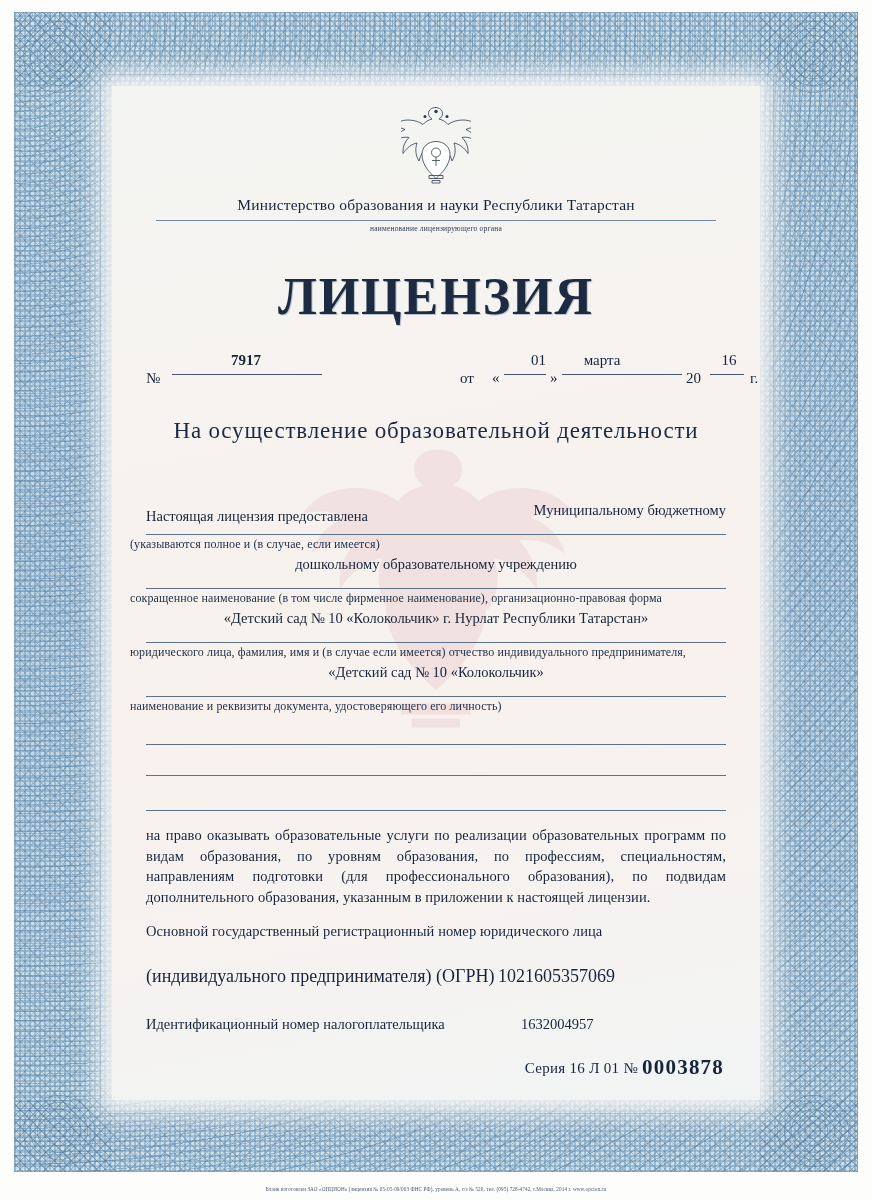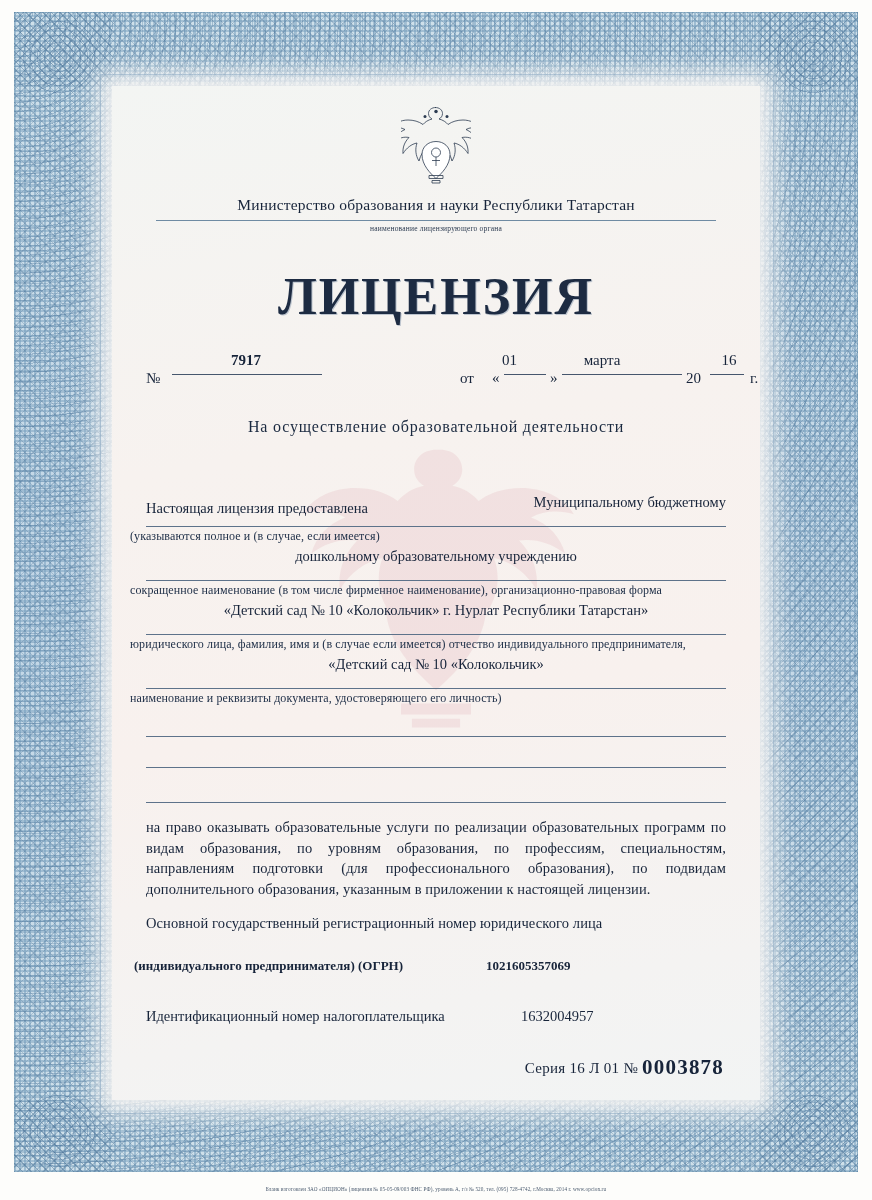--- a/index.html
+++ b/index.html
@@ -132,33 +132,33 @@
     position: relative;
     height: 40px;
     margin-top: 26px;
     font-size: 15px;
   }
   .numrow .lbl-no   { position: absolute; left: 16px;  top: 18px; }
   .numrow .val-no   { position: absolute; left: 56px;  top: 0px;  width: 120px; text-align: center; font-weight: bold; }
   .numrow .ln-no    { position: absolute; left: 42px;  top: 22px; width: 150px; border-bottom: 1px solid #46566d; }
   .numrow .lbl-ot   { position: absolute; left: 330px; top: 18px; }
   .numrow .lbl-q1   { position: absolute; left: 362px; top: 18px; }
-  .numrow .val-day  { position: absolute; left: 372px; top: 0px;  width: 44px; text-align: left; }
+  .numrow .val-day  { position: absolute; left: 372px; top: 0px;  width: 44px; text-align: right; }
   .numrow .ln-day   { position: absolute; left: 374px; top: 22px; width: 42px; border-bottom: 1px solid #46566d; }
   .numrow .lbl-q2   { position: absolute; left: 420px; top: 18px; }
   .numrow .val-mon  { position: absolute; left: 432px; top: 0px;  width: 80px; text-align: center; }
   .numrow .ln-mon   { position: absolute; left: 432px; top: 22px; width: 120px; border-bottom: 1px solid #46566d; }
   .numrow .lbl-20   { position: absolute; left: 556px; top: 18px; }
   .numrow .val-yr   { position: absolute; left: 582px; top: 0px;  width: 34px; text-align: center; }
   .numrow .ln-yr    { position: absolute; left: 580px; top: 22px; width: 34px; border-bottom: 1px solid #46566d; }
   .numrow .lbl-g    { position: absolute; left: 620px; top: 18px; }
 
   .subtitle {
     text-align: center;
-    font-size: 16px;
+    font-size: 23px;
     letter-spacing: 0.8px;
     margin-top: 26px;
     color: #1b2a40;
   }
 
   .block {
     margin-top: 56px;
   }
   .fieldrow {
     position: relative;
@@ -212,24 +212,23 @@
     margin: 14px 16px 0 16px;
     font-size: 14.5px;
     line-height: 1.42;
     text-align: justify;
     letter-spacing: 0.1px;
   }
   .para.single { text-align: left; }
 
   .ogrn-row {
     position: relative;
-    margin: 22px 16px 0 4px;
+    margin: 22px 16px 0 16px;
     height: 26px;
-    font-size: 13px;
-    font-weight: bold;
+    font-size: 18px;
   }
   .ogrn-row .lbl { position: absolute; left: 0; top: 2px; }
   .ogrn-row .val { position: absolute; left: 352px; top: 2px; }
 
   .inn-row {
     position: relative;
     margin: 24px 16px 0 16px;
     height: 26px;
     font-size: 14.5px;
     font-family: Liberation Serif, serif;

